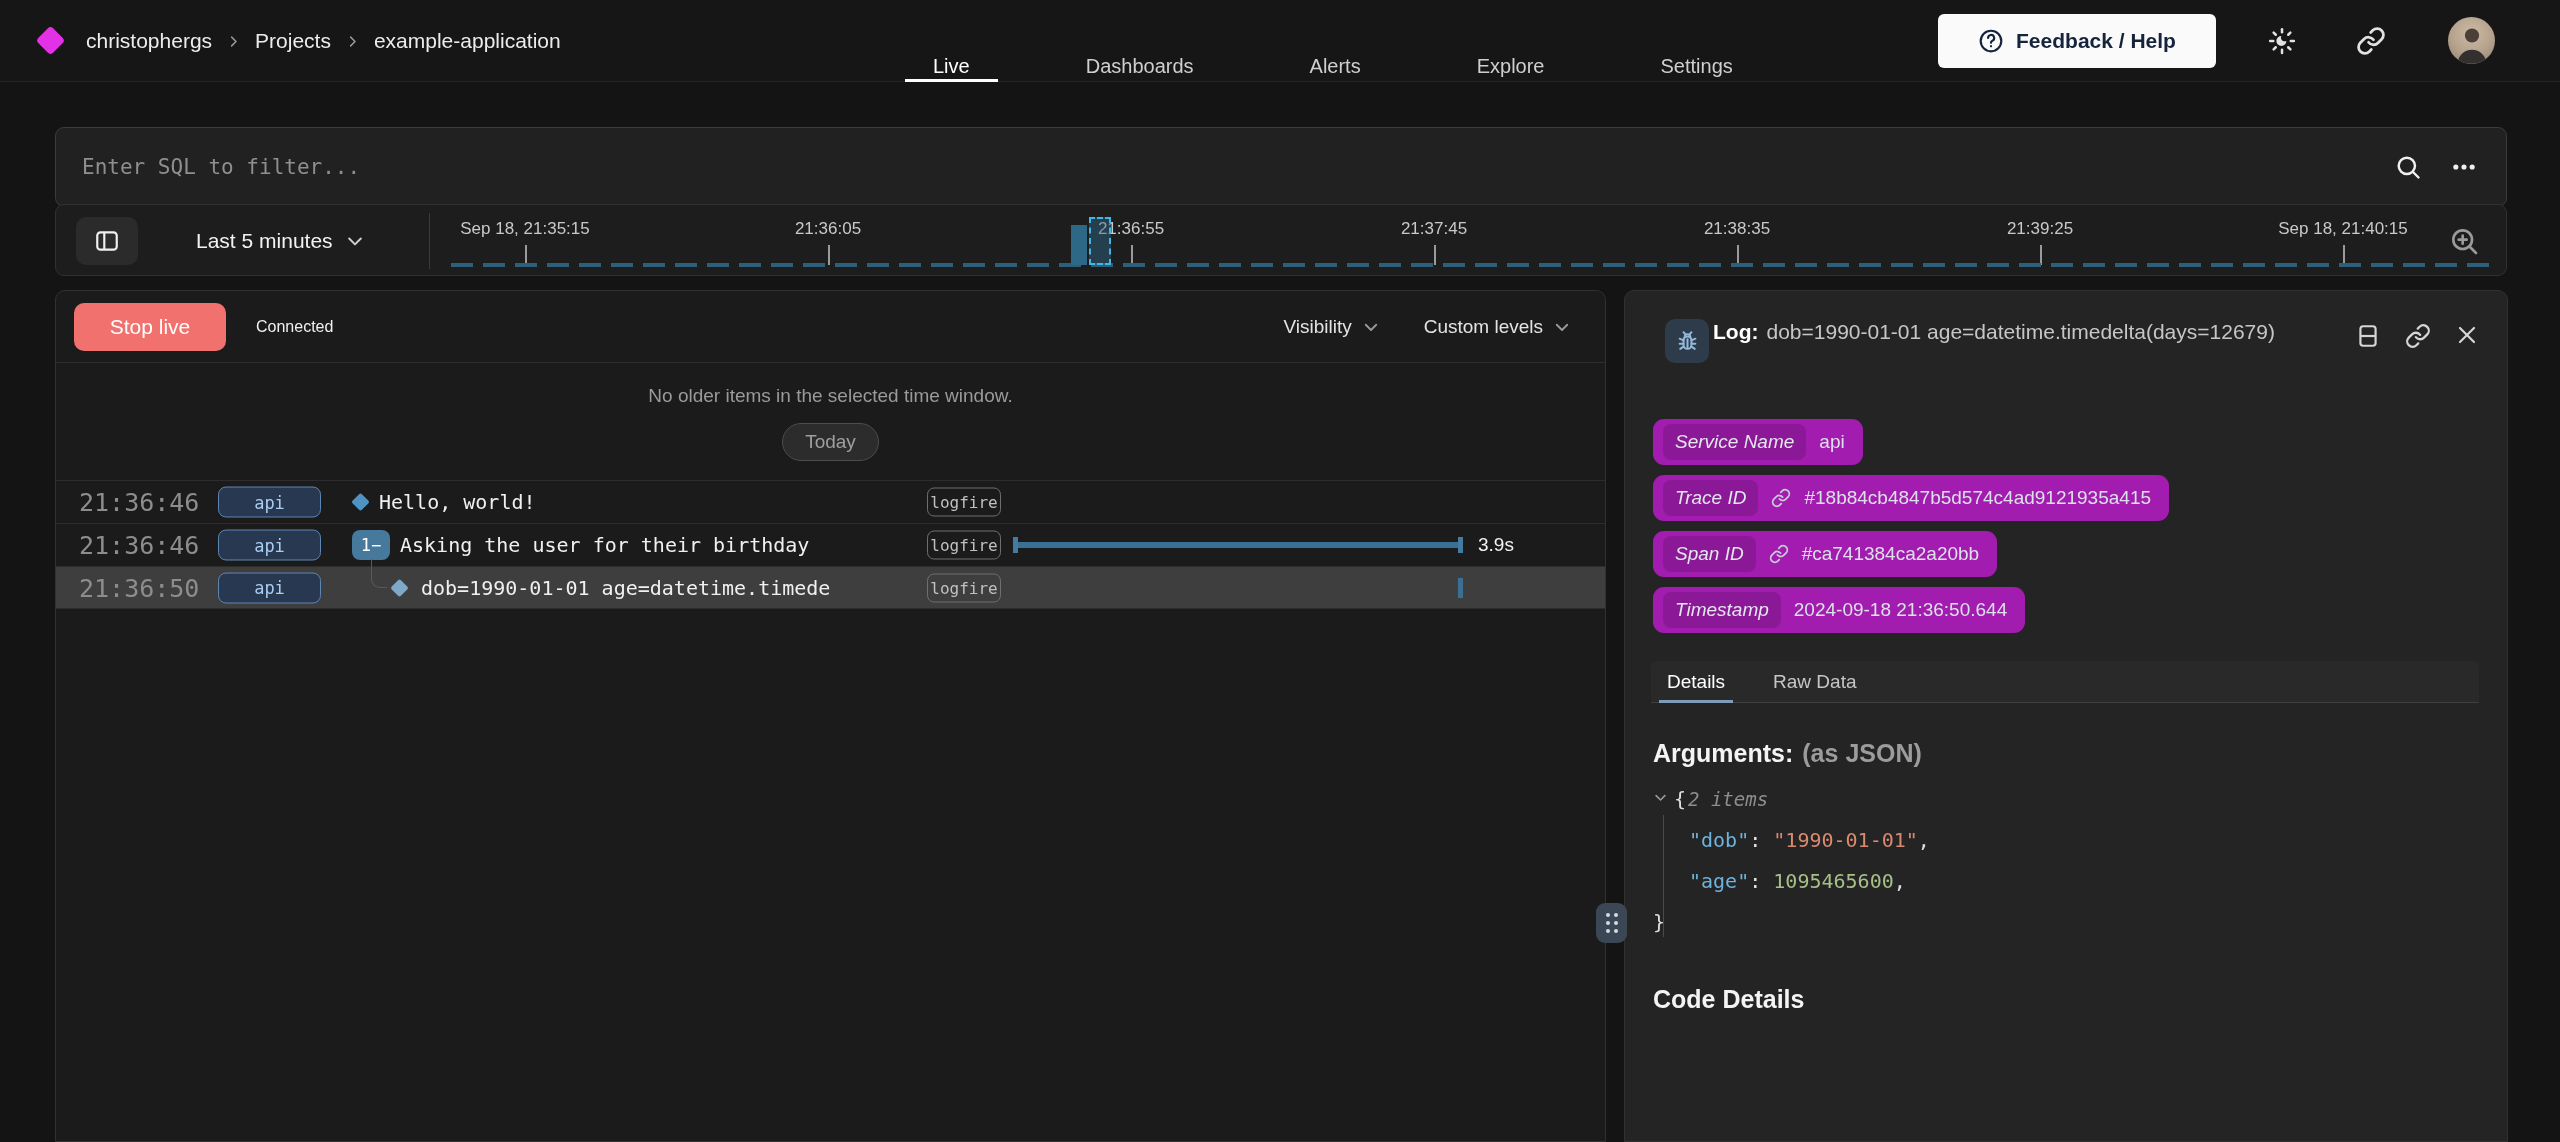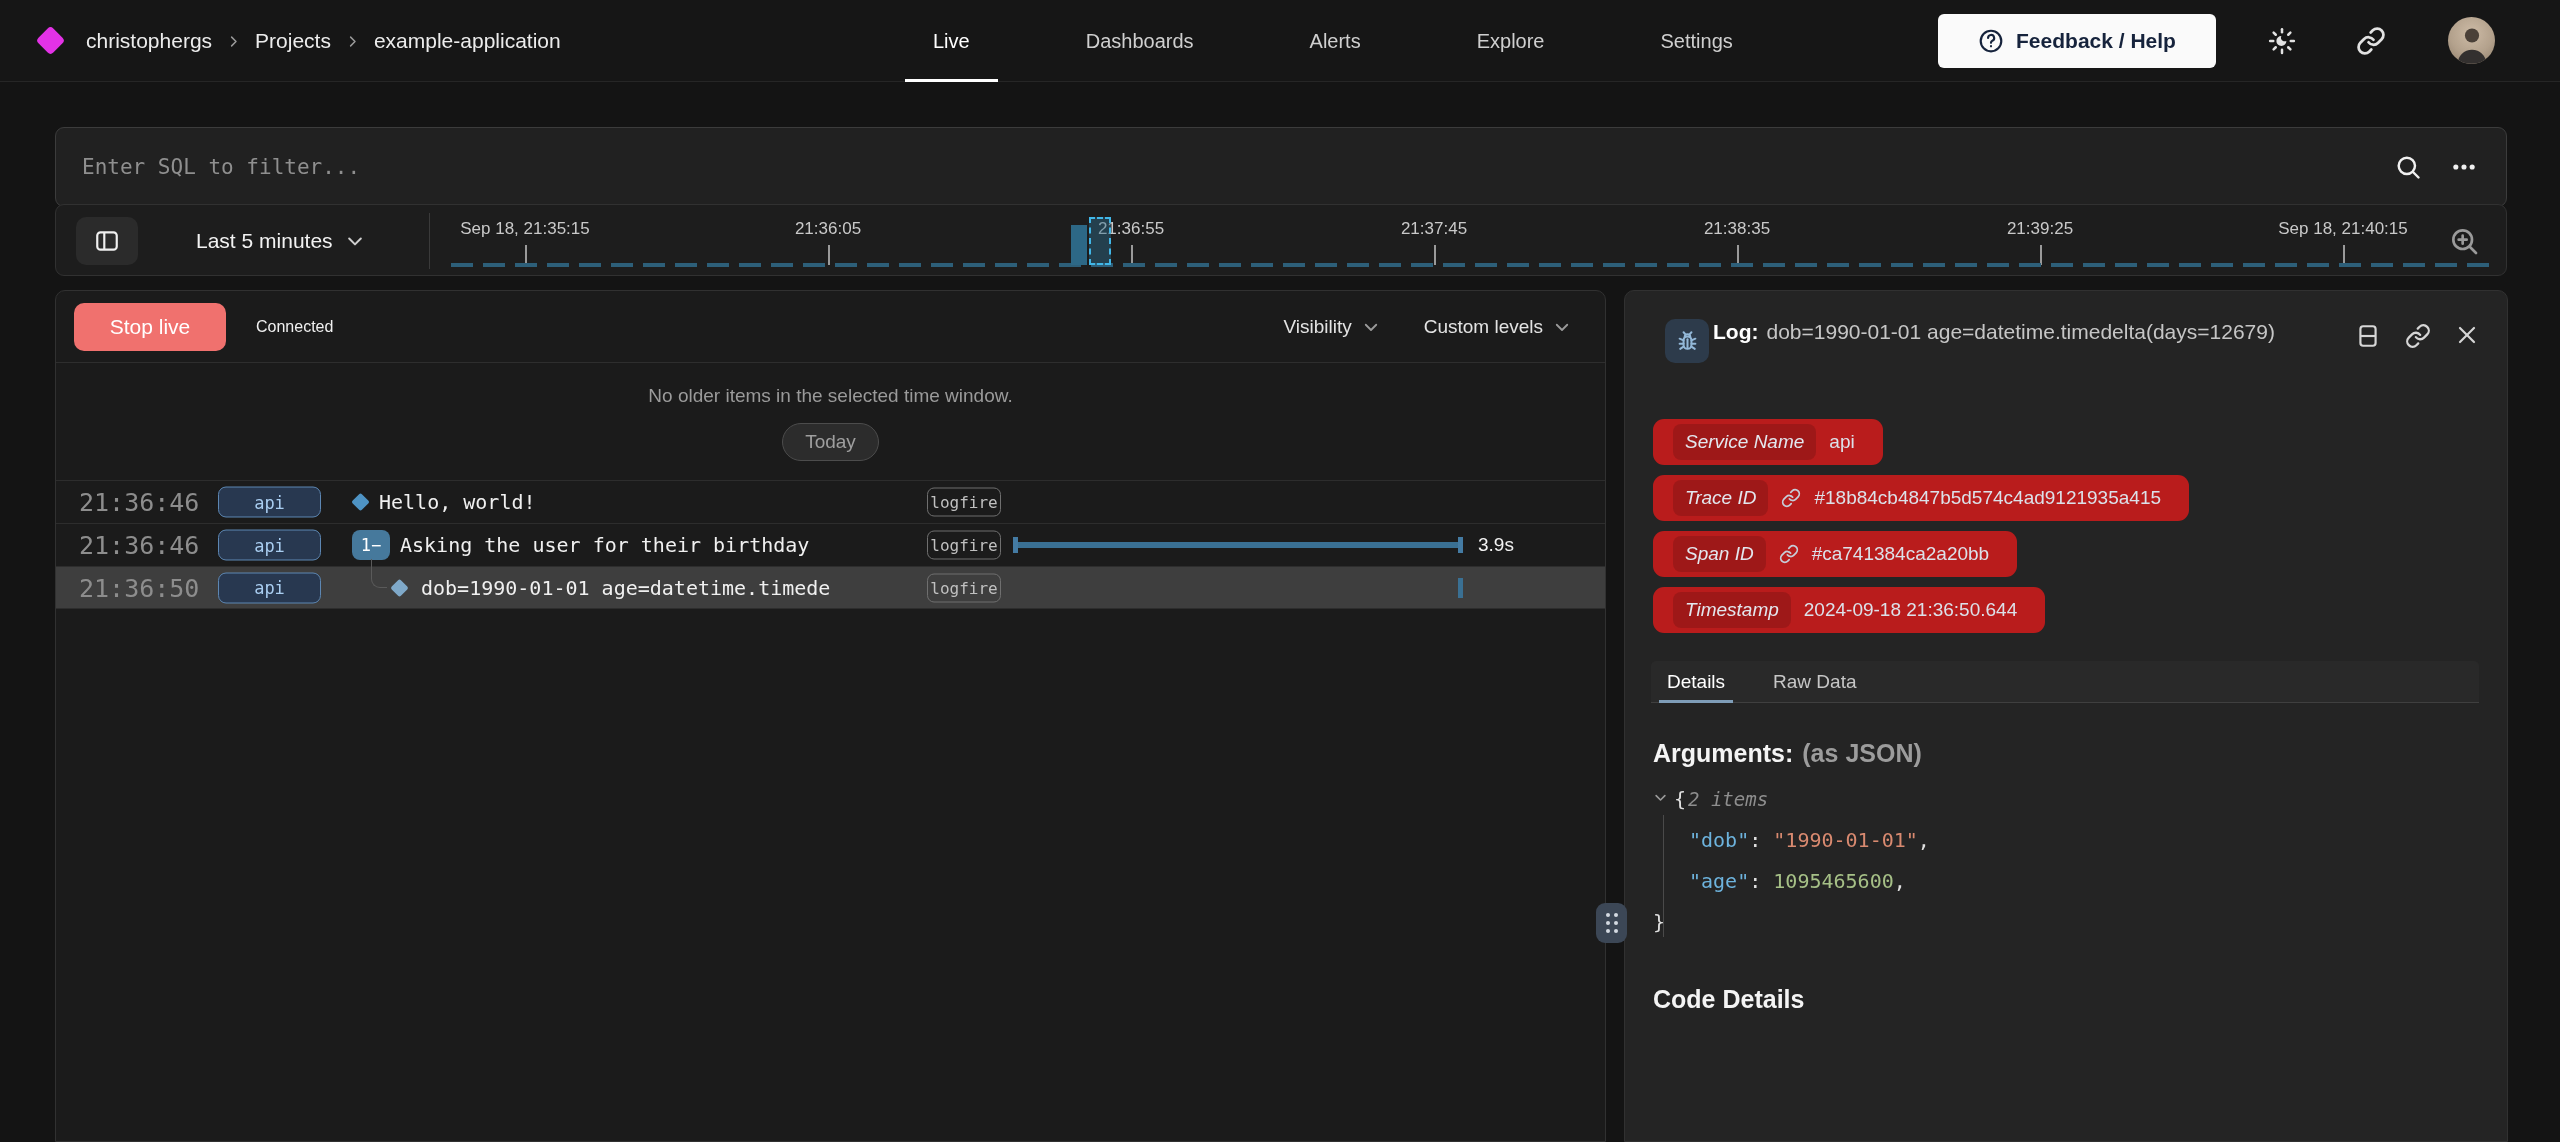--- a/index.html
+++ b/index.html
@@ -6,21 +6,21 @@
   html,body{width:2560px;height:1142px}
   body{background:#141414;font-family:"Liberation Sans",sans-serif;color:#e6e6e6;position:relative;overflow:hidden}
   svg{display:block}
 
   
   .navbar{position:absolute;left:0;top:0;width:2560px;height:82px;background:#161616;border-bottom:1px solid #262626}
   .logo{position:absolute;left:40px;top:30px;width:21px;height:21px;background:#e332e6;transform:rotate(45deg);border-radius:4px}
   .breadcrumb{position:absolute;left:86px;top:0;height:82px;display:flex;align-items:center;gap:14px;font-size:21px;color:#ececec}
   .crumb-sep{color:#9a9a9a}
   .nav-tabs{position:absolute;left:905px;top:0;height:82px;display:flex;gap:60px}
-  .nav-tab{display:flex;align-items:center;padding:16px 28px;font-size:20px;color:#cfcfcf;position:relative;cursor:pointer}
+  .nav-tab{display:flex;align-items:flex-end;padding:4px 28px;font-size:20px;color:#cfcfcf;position:relative;cursor:pointer}
   .nav-tab.active{color:#ffffff}
   .nav-tab.active::after{content:"";position:absolute;left:0;right:0;bottom:0;height:3px;background:#ffffff}
   .feedback-btn{position:absolute;left:1938px;top:14px;width:278px;height:54px;background:#fafafa;border-radius:6px;display:flex;align-items:center;justify-content:center;gap:12px;color:#16233c;font-size:21px;font-weight:bold;border:none;cursor:pointer}
   .nav-icon{position:absolute;top:26px;width:30px;height:30px;color:#e2e2e2;cursor:pointer}
   .avatar{position:absolute;left:2448px;top:17px;width:47px;height:47px;border-radius:50%;background:radial-gradient(circle at 50% 35%,#cdbba6 0%,#b3a18c 55%,#8d7d6a 100%);overflow:hidden;cursor:pointer}
   .avatar svg{margin:7px auto 0}
 
   
   .sql-bar{position:absolute;left:55px;top:127px;width:2452px;height:80px;background:#212121;border:1px solid #3c3c3c;border-radius:9px;display:flex;align-items:center}
   .sql-input{flex:1;background:transparent;border:none;outline:none;color:#e8e8e8;font-family:"DejaVu Sans Mono",monospace;font-size:21px;padding:0 26px}
@@ -76,21 +76,21 @@
   .drag-dots span{width:4px;height:4px;border-radius:50%;background:#d4dae2}
 
   
   .details-panel{position:absolute;left:1624px;top:290px;width:884px;height:852px;background:#242424;border:1px solid #313131;border-radius:10px 10px 0 0}
   .bug-tile{position:absolute;left:40px;top:28px;width:44px;height:44px;background:#2d3b4b;border-radius:10px;display:flex;align-items:center;justify-content:center}
   .dp-title{position:absolute;left:88px;top:24px;width:610px;font-size:21px;line-height:34px;color:#c6c6c6}
   .dp-title b{color:#ffffff;margin-right:8px}
   .dp-actions{position:absolute;right:28px;top:32px;display:flex;gap:24px;color:#d6d6d6}
   .dp-actions .act{cursor:pointer}
   .attrs{position:absolute;left:28px;top:128px;display:flex;flex-direction:column;gap:10px;align-items:flex-start}
-  .pill{display:inline-flex;align-items:center;gap:13px;height:46px;padding:0 28px;background:#b91c1c;border-radius:11px;font-size:19px;color:#dce1e9}
+  .pill{display:inline-flex;align-items:center;gap:13px;height:46px;padding:0 18px;background:#a21caf;border-radius:11px;font-size:19px;color:#dce1e9}
   .pill .plabel{font-style:italic;color:#e3e7ee;background:rgba(0,0,0,.14);margin-left:-8px;padding:7px 12px;border-radius:8px}
   .pill .plink{color:#c6cdd8}
   .dp-tabs{position:absolute;left:26px;right:28px;top:370px;height:42px;background:#292929;border-bottom:1px solid #3f3f3f;border-radius:5px 5px 0 0;display:flex;padding-left:8px}
   .dp-tab{position:relative;display:flex;align-items:center;padding:0 8px;margin-right:32px;font-size:19px;color:#c6c6c6;cursor:pointer}
   .dp-tab.active{color:#ffffff}
   .dp-tab.active::after{content:"";position:absolute;left:0;right:0;bottom:-1px;height:3px;background:#7f9db8}
   .args-heading{position:absolute;left:28px;top:448px;font-size:25px;font-weight:bold;color:#f4f4f4}
   .args-heading .fmt{color:#9c9c9c;margin-left:9px}
   .json{position:absolute;left:28px;top:488px;font-family:"DejaVu Sans Mono",monospace;font-size:20px;line-height:41px;color:#e0e0e0}
   .json .guide{position:absolute;left:10px;top:36px;width:1px;height:122px;background:#4a4a4a}

